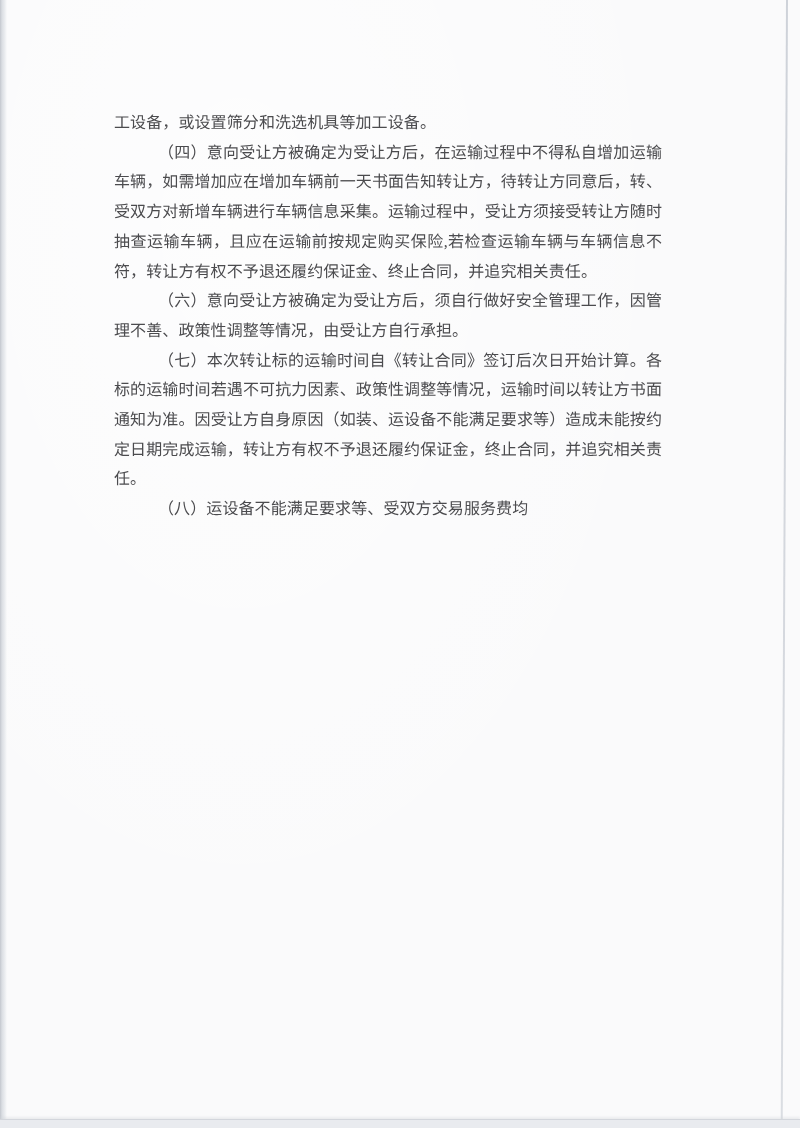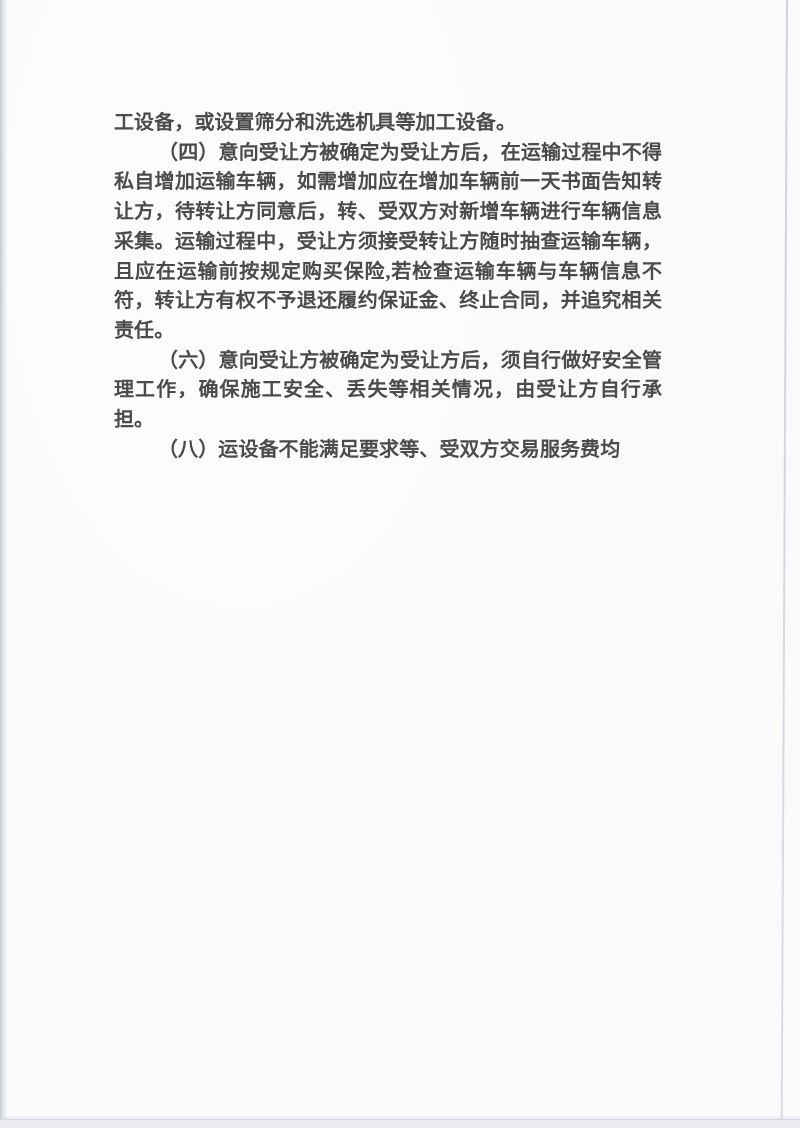--- a/index.html
+++ b/index.html
@@ -43,27 +43,26 @@
     border-top: 1px solid #d3d6dc;
     box-shadow: 0 -2px 2px rgba(210,213,219,0.35);
   }
   
   .doc-body {
     position: absolute;
     left: 114px;
     top: 108px;
     width: 548px;
     font-family: "Liberation Serif", "DejaVu Serif", serif;
-    font-size: 20px;
+    font-size: 16px;
     line-height: 29.7px;
     letter-spacing: 0.1px;
     color: #4b4b4e;
     text-align: justify;
     text-justify: inter-ideograph;
-    font-weight: bold;
   }
   .para {
     margin: 0;
     padding: 0;
     text-indent: 44px;
   }
   .para.continuation {
     text-indent: 0;
   }
 </style>
@@ -72,17 +71,18 @@
 
 <div class="scan-page">
 
   <div class="edge-left"></div>
   <div class="fold-line"></div>
   <div class="edge-bottom"></div>
 
   <div class="doc-body">
     <p class="para continuation">工设备，或设置筛分和洗选机具等加工设备。</p>
     <p class="para">（四）意向受让方被确定为受让方后，在运输过程中不得私自增加运输车辆，如需增加应在增加车辆前一天书面告知转让方，待转让方同意后，转、受双方对新增车辆进行车辆信息采集。运输过程中，受让方须接受转让方随时抽查运输车辆，且应在运输前按规定购买保险,若检查运输车辆与车辆信息不符，转让方有权不予退还履约保证金、终止合同，并追究相关责任。</p>
-    <p class="para">（六）意向受让方被确定为受让方后，须自行做好安全管理工作，确保施工安全、丢失等相关情况，由受让方自行承担。</p>
+    <p class="para">（六）意向受让方被确定为受让方后，须自行做好安全管理工作，因管理不善、政策性调整等情况，由受让方自行承担。</p>
+    <p class="para">（七）本次转让标的运输时间自《转让合同》签订后次日开始计算。各标的运输时间若遇不可抗力因素、政策性调整等情况，运输时间以转让方书面通知为准。因受让方自身原因（如装、运设备不能满足要求等）造成未能按约定日期完成运输，转让方有权不予退还履约保证金，终止合同，并追究相关责任。</p>
     <p class="para">（八）运设备不能满足要求等、受双方交易服务费均</p>
   </div>
 
 </div>
 
 </body></html>

